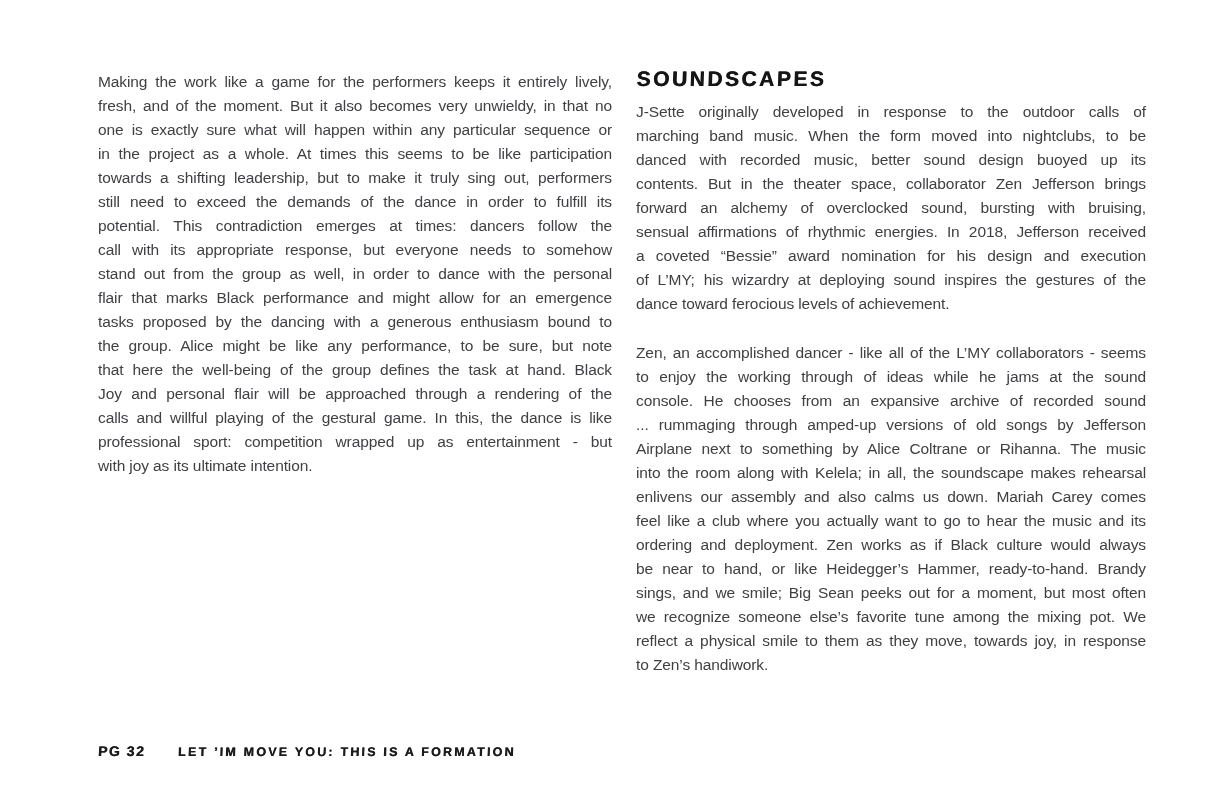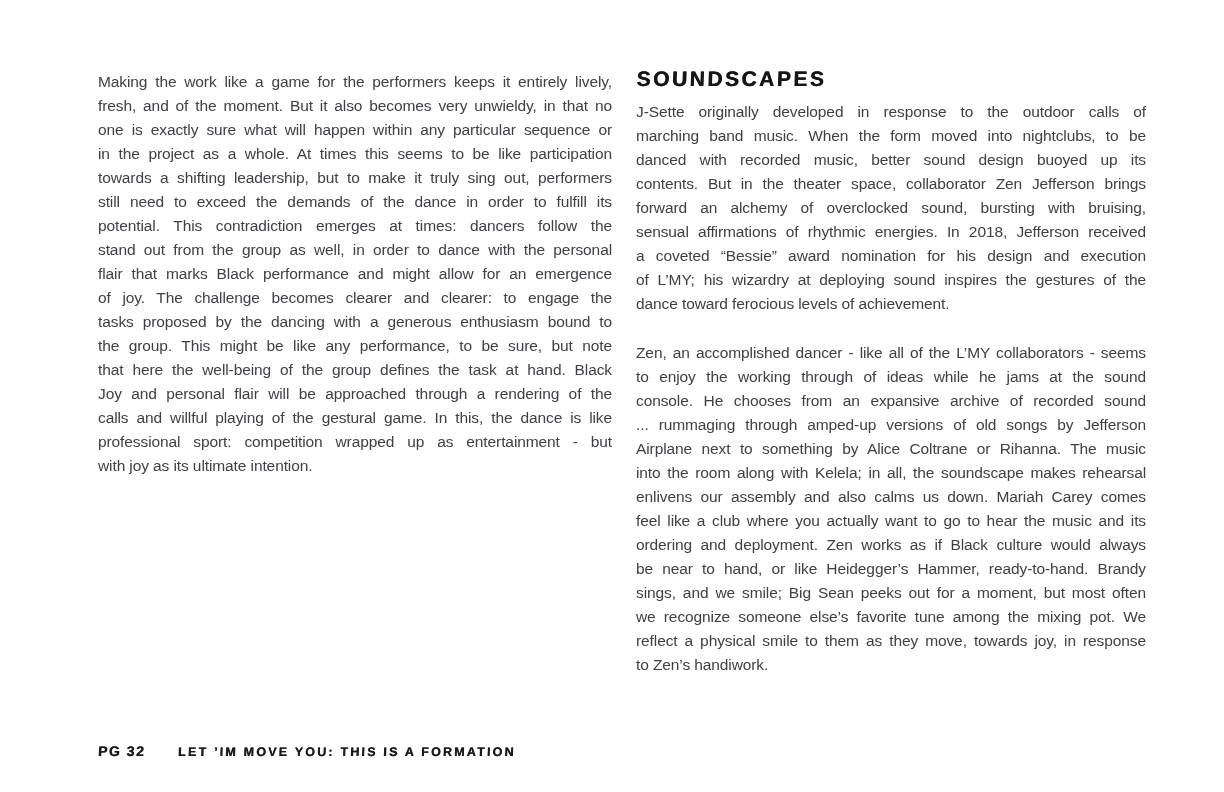--- a/index.html
+++ b/index.html
@@ -72,25 +72,25 @@
 
   <div class="col col-left">
     <div class="para">
         <div class="line">Making the work like a game for the performers keeps it entirely lively,</div>
         <div class="line">fresh, and of the moment. But it also becomes very unwieldy, in that no</div>
         <div class="line">one is exactly sure what will happen within any particular sequence or</div>
         <div class="line">in the project as a whole.  At times this seems to be like participation</div>
         <div class="line">towards a shifting leadership, but to make it truly sing out, performers</div>
         <div class="line">still need to exceed the demands of the dance in order to fulfill its</div>
         <div class="line">potential.  This contradiction emerges at times: dancers follow the</div>
+        <div class="line">call with its appropriate response, but everyone needs to somehow</div>
         <div class="line">stand out from the group as well, in order to dance with the personal</div>
         <div class="line">flair that marks Black performance and might allow for an emergence</div>
-        <div class="line">of joy.  The challenge becomes clearer and clearer: to engage the</div>
         <div class="line">tasks proposed by the dancing with a generous enthusiasm bound to</div>
-        <div class="line">the group.  This might be like any performance, to be sure, but note</div>
+        <div class="line">the group.  Alice might be like any performance, to be sure, but note</div>
         <div class="line">that here the well-being of the group defines the task at hand.  Black</div>
         <div class="line">Joy and personal flair will be approached through a rendering of the</div>
         <div class="line">calls and willful playing of the gestural game. In this, the dance is like</div>
         <div class="line">professional sport: competition wrapped up as entertainment - but</div>
         <div class="line last">with joy as its ultimate intention.</div>
       </div>
   </div>
 
   <div class="col col-right">
     <div class="heading">SOUNDSCAPES</div>

